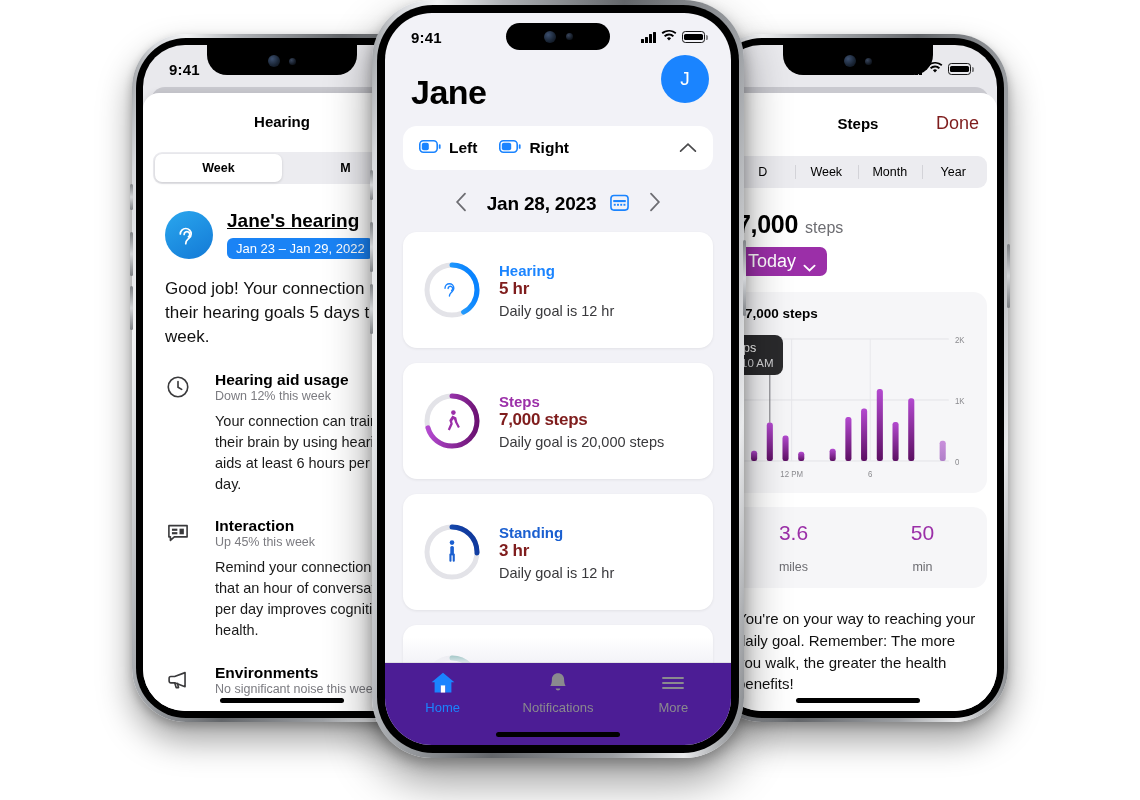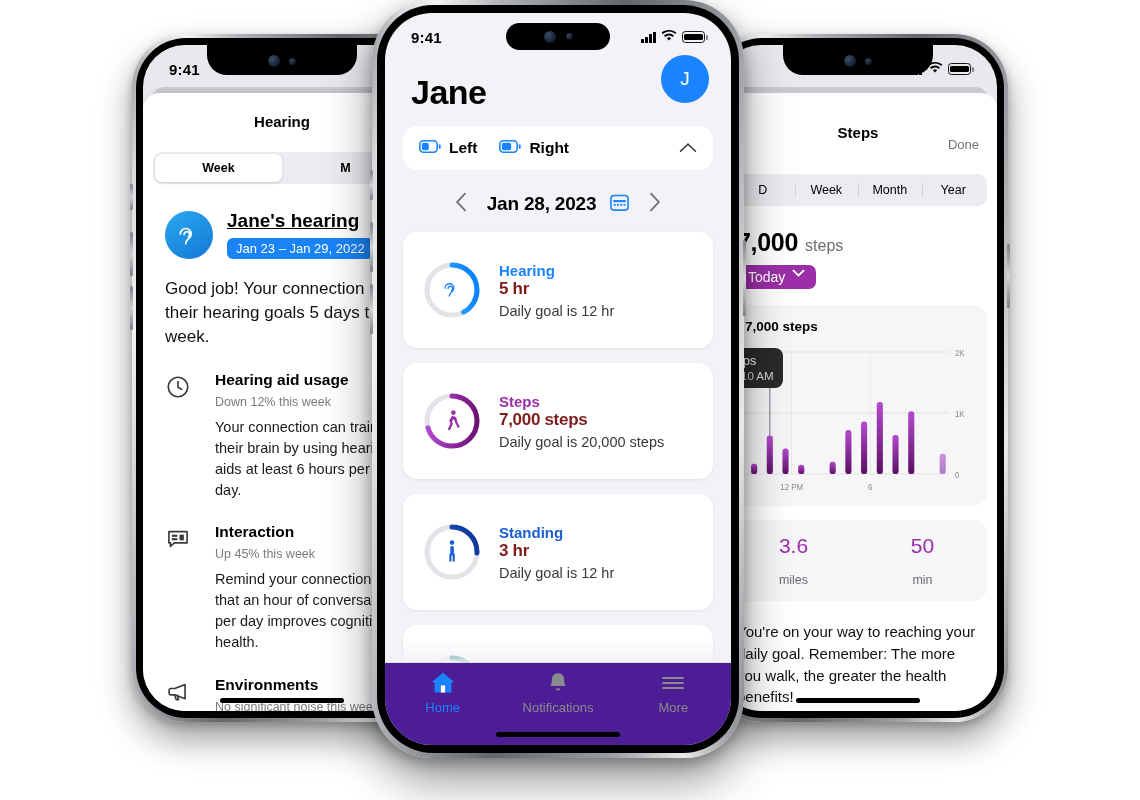--- a/index.html
+++ b/index.html
@@ -92,46 +92,46 @@
   .l-hero-badge{width:48px;height:48px;border-radius:50%;flex:0 0 48px;
     background:linear-gradient(150deg,#2aa7ee 0%,#1379d6 100%);
     display:flex;align-items:center;justify-content:center;}
   .l-hero-txt h3{font-size:19px;font-weight:700;color:#000;white-space:nowrap;text-decoration:underline;}
   .l-chip{display:inline-block;margin-top:6px;background:#1a83f5;color:#fff;
     font-size:13px;padding:3px 9px;border-radius:6px;white-space:nowrap;}
   .l-para{margin:18px 22px 0 22px;font-size:17px;line-height:1.42;color:#111;}
   .l-sec{display:flex;gap:16px;margin:22px 22px 0 22px;}
   .l-sec-ico{flex:0 0 34px;padding-top:3px;}
   .l-sec h4{font-size:15.5px;font-weight:700;color:#000;white-space:nowrap;}
-  .l-sub{font-size:12.5px;color:#7b7b80;margin-top:6px;white-space:nowrap;}
+  .l-sub{font-size:12.5px;color:#7b7b80;margin-top:0;white-space:nowrap;}
   .l-body{font-size:14.5px;line-height:1.45;color:#1a1a1a;margin-top:8px;}
 
   
   #phone-right { left: 708px; top: 34px; width: 300px; height: 688px; }
   #phone-right .screen { background:#e9e9ed; }
   .r-sheet{position:absolute; left:0; right:0; top:48px; bottom:0;
     background:#fff; border-radius:16px 16px 0 0;}
   .r-sheet-behind{position:absolute; left:8px; right:8px; top:42px; height:30px;
     background:#c9c9cf; border-radius:14px 14px 0 0;}
   .r-nav{display:flex;align-items:center;justify-content:space-between;
     padding:20px 18px 0 18px;}
   .r-navtitle{font-size:15px;font-weight:700;color:#000;
     position:absolute;left:0;right:0;text-align:center;pointer-events:none;}
-  .r-done{font-size:13px;color:#737373;margin-left:auto;position:relative;z-index:2;margin-top:24px;}
+  .r-done{font-size:18px;color:#7f1d1d;margin-left:auto;position:relative;z-index:2;}
   .r-seg{margin:22px 10px 0 10px;height:32px;background:#ececf0;border-radius:9px;
     display:flex;padding:2px;}
   .r-seg-item{flex:1;display:flex;align-items:center;justify-content:center;
     font-size:12.5px;color:#000;border-radius:7px;position:relative;}
   .r-seg-item + .r-seg-item::before{content:"";position:absolute;left:0;top:7px;
     bottom:7px;width:1px;background:#d3d3d8;}
   .r-total{margin:22px 0 0 18px;display:flex;align-items:baseline;gap:7px;}
   .r-total b{font-size:25px;font-weight:700;color:#000;letter-spacing:-.3px;}
   .r-total span{font-size:16px;color:#6d6d72;}
-  .r-today{margin:8px 0 0 18px;display:inline-flex;align-items:flex-start;gap:7px;
-    background:#9b2fa8;color:#fff;font-size:14px;padding:4px 11px;border-radius:7px;}
+  .r-today{margin:8px 0 0 18px;display:inline-flex;align-items:flex-end;gap:7px;
+    background:#9b2fa8;color:#fff;font-size:18px;padding:4px 11px;border-radius:7px;}
   .r-card{margin:16px 10px 0 10px;background:#f6f6f8;border-radius:14px;
     padding:14px 12px 10px 12px;}
   .r-card-h{font-size:13.5px;font-weight:700;color:#000;margin-left:4px;}
   .r-chart{position:relative;height:150px;margin-top:12px;}
   .r-stats{margin:14px 10px 0 10px;background:#f6f6f8;border-radius:14px;
     display:flex;padding:14px 0;}
   .r-stat{flex:1;text-align:center;}
   .r-stat b{display:block;font-size:21px;color:#9b2fa8;font-weight:400;}
   .r-stat span{display:block;font-size:12.5px;color:#6d6d72;margin-top:15px;}
   .r-foot{margin:20px 18px 0 18px;font-size:15px;line-height:1.45;color:#111;}

